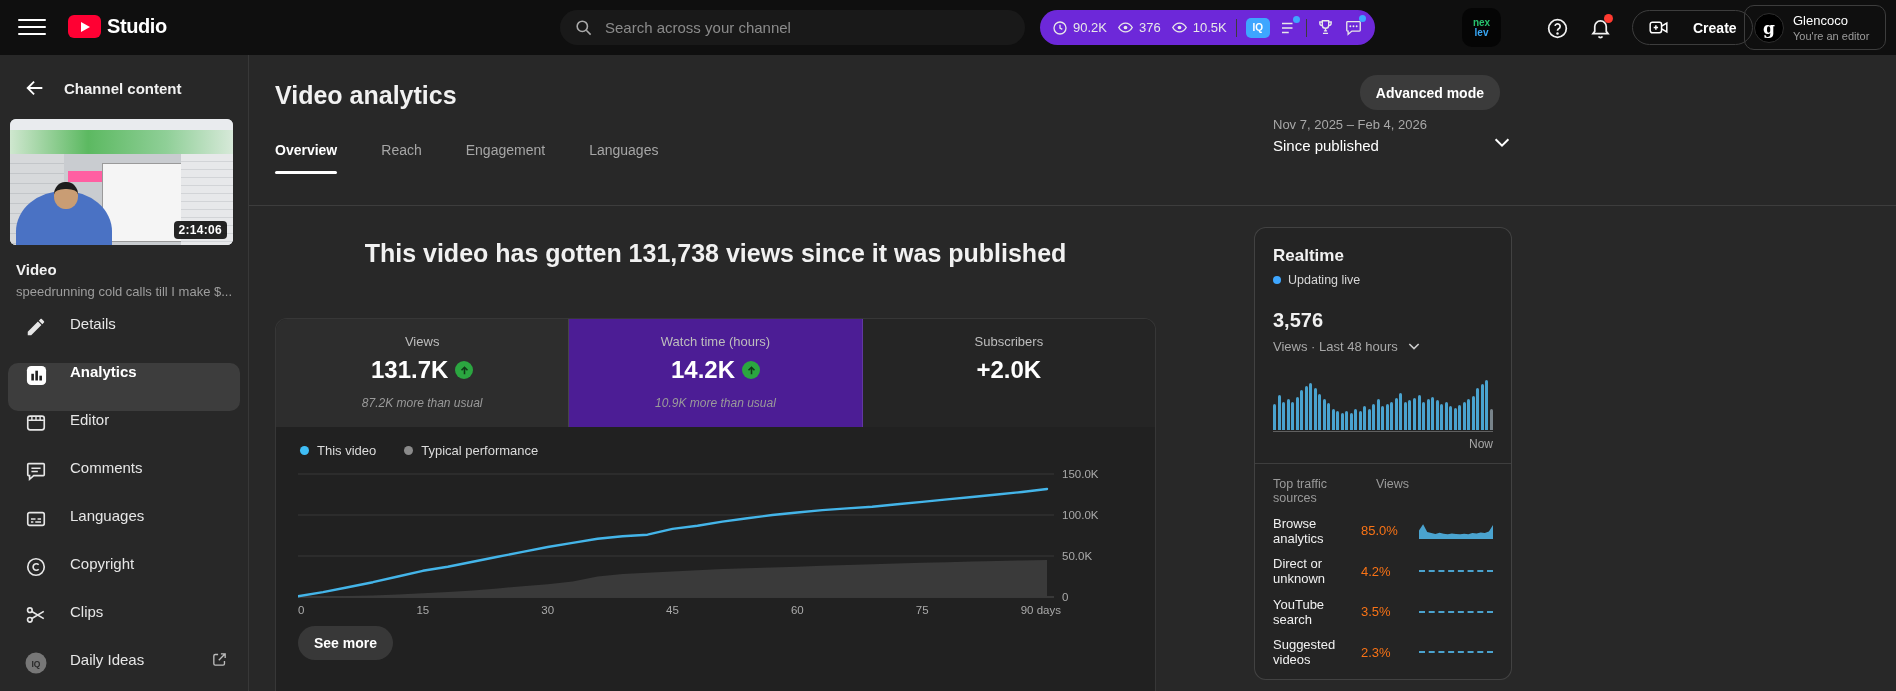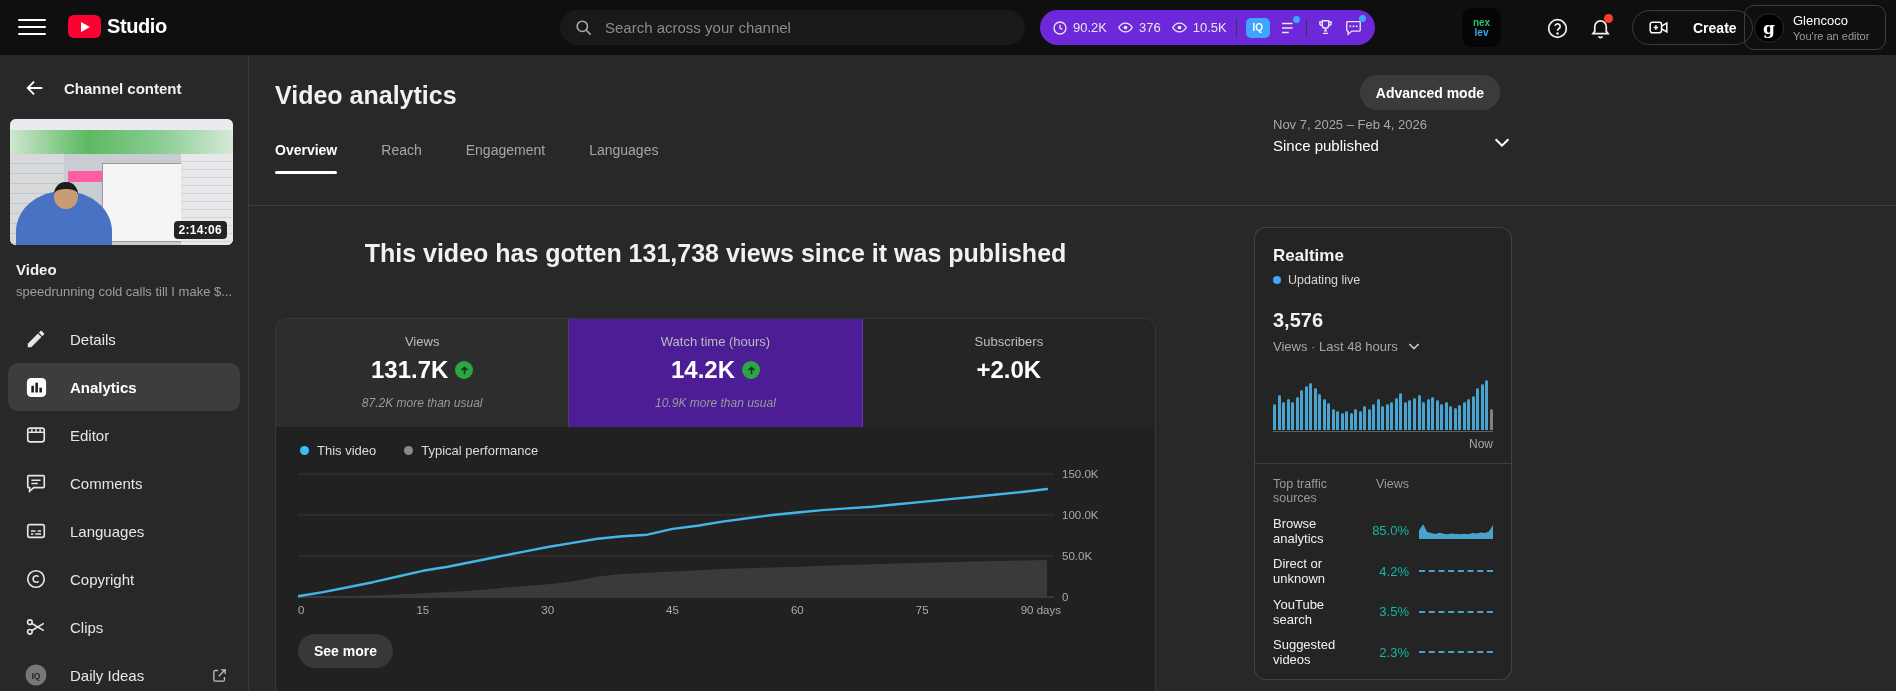--- a/index.html
+++ b/index.html
@@ -74,21 +74,21 @@
     background-image:repeating-linear-gradient(#e7e8ea 0 7px, #d2d4d7 7px 8px); }
   .t-suit { position:absolute; left:6px; bottom:0; width:96px; height:54px; background:#4a72c4;
     border-radius:50% 50% 0 0 / 75% 75% 0 0; }
   .t-face { position:absolute; left:44px; bottom:36px; width:24px; height:27px; background:#c99d74;
     border-radius:46%; border-top:7px solid #1d1d1d; }
   .dur-badge { position:absolute; right:6px; bottom:6px; background:rgba(0,0,0,0.85); color:#fff;
     font-size:12px; font-weight:700; padding:2px 5px; border-radius:4px; letter-spacing:0.3px; }
   .vid-head { padding:16px 16px 0 16px; font-size:15px; font-weight:700; }
   .vid-sub { padding:6px 16px 0 16px; font-size:13px; color:#9e9e9e; white-space:nowrap; overflow:hidden; }
   .nav { margin-top:16px; }
-  .nav-item { position:relative; display:flex; align-items:center; height:48px; padding-left:24px;
+  .nav-item { position:relative; display:flex; height:48px; padding-left:24px;
     gap:22px; cursor:pointer; color:#e6e6e6; }
   .nav-item.active { background:#3d3d3d; border-radius:10px; margin:0 8px; padding-left:16px; }
   .nav-item.active .nav-label { font-weight:700; color:#fff; }
   .nav-icon { width:24px; height:24px; display:flex; align-items:center; justify-content:center;
     color:#e6e6e6; flex:0 0 24px; }
   .nav-label { font-size:15px; }
   .nav-ext { position:absolute; right:20px; display:flex; color:#bdbdbd; }
 
   
   .main { flex:1; position:relative; }
@@ -123,21 +123,21 @@
   .mlabel { font-size:13px; color:#bdbdbd; }
   .mvalue { font-size:24px; font-weight:700; color:#fff; margin-top:7px; display:flex;
     align-items:center; justify-content:center; gap:7px; }
   .uparrow { width:18px; height:18px; border-radius:50%; background:#2ba640; display:inline-flex;
     align-items:center; justify-content:center; }
   .mdelta { font-size:12px; font-style:italic; color:#9a9a9a; margin-top:12px; }
   .legend { display:flex; gap:28px; margin:16px 0 0 24px; font-size:13px; color:#dcdcdc; }
   .leg-item { display:flex; align-items:center; gap:8px; }
   .leg-dot { width:9px; height:9px; border-radius:50%; }
   .chartwrap { margin:8px 0 0 22px; }
-  .seemore { display:inline-flex; align-items:center; margin:16px 0 0 22px; background:#383838;
+  .seemore { display:inline-flex; align-items:center; margin:8px 0 0 22px; background:#383838;
     border-radius:17px; height:34px; padding:0 16px; font-size:14px; font-weight:600; color:#fff;
     cursor:pointer; }
 
   
   .rtcard { width:258px; flex:0 0 258px; margin-left:98px; margin-top:5px; height:453px;
     background:#242424; border:1px solid rgba(255,255,255,0.14); border-radius:12px; padding:18px; }
   .rt-title { font-size:17px; font-weight:700; }
   .rt-status { display:flex; align-items:center; gap:7px; margin-top:7px; font-size:12.5px; color:#d7d7d7; }
   .rt-status .dot { width:8px; height:8px; border-radius:50%; background:#3ea6ff; }
   .rt-value { font-size:20px; font-weight:700; margin-top:22px; }
@@ -148,21 +148,21 @@
   .rt-bars .bar { flex:1; background:#4aa3cf; border-radius:1.5px 1.5px 0 0; }
   .rt-bars .bar.muted { background:#78838a; }
   .rt-now { text-align:right; font-size:12px; color:#a8a8a8; margin-top:5px; }
   .rt-div { margin:12px -18px 0 -18px; border-top:1px solid rgba(255,255,255,0.12); }
   .tr-head { display:flex; margin-top:13px; font-size:12.5px; color:#9a9a9a; }
   .tr-head .ths { flex:1; }
   .tr-head .thv { width:48px; text-align:right; }
   .tr-head .thsp { width:84px; }
   .tr-row { display:flex; align-items:center; margin-top:10.5px; font-size:13px; }
   .tr-row .src { flex:1; color:#f1f1f1; }
-  .tr-row .pct { width:48px; text-align:right; color:#14b8a6; }
+  .tr-row .pct { width:48px; color:#f97316; }
   .tr-row .spk { width:74px; margin-left:10px; display:flex; align-items:center; height:16px; }
   .dashline { width:74px; border-top:2px dashed #4aa3cf; }
   svg { display:block; }
 </style>
 </head>
 <body>
 
 <div class="topbar">
   <div class="hamburger">
       <span></span>

